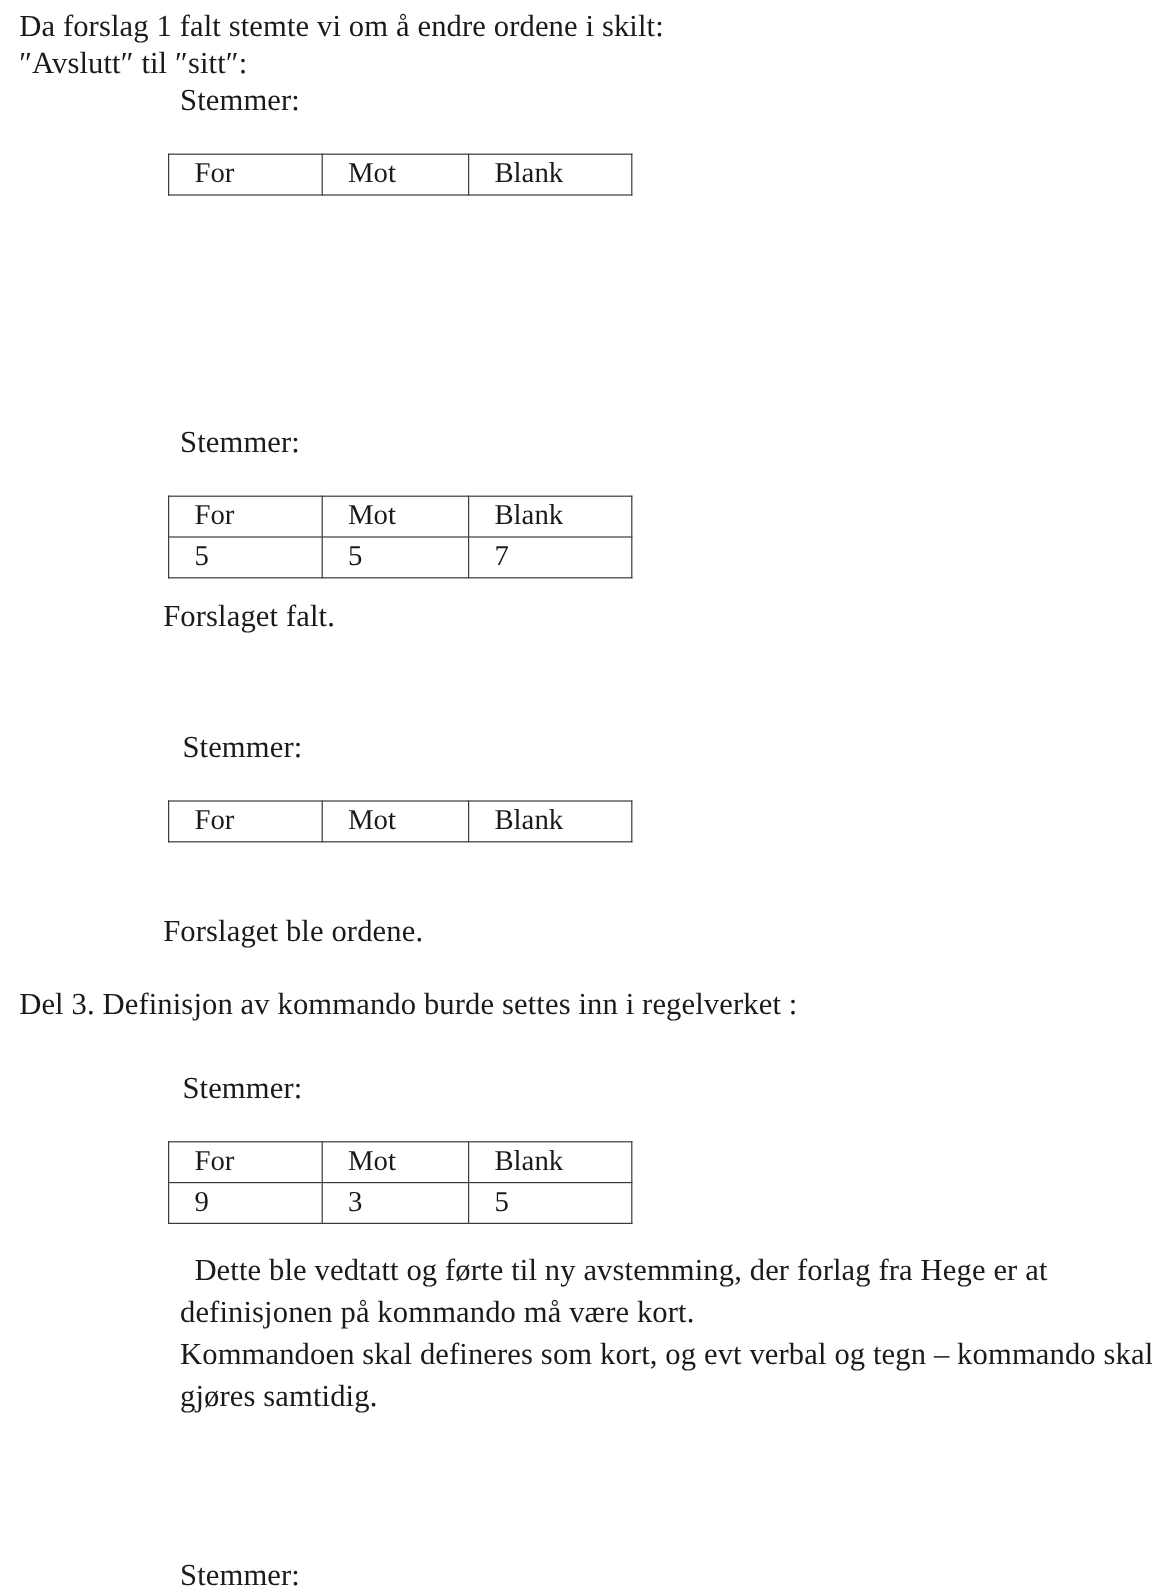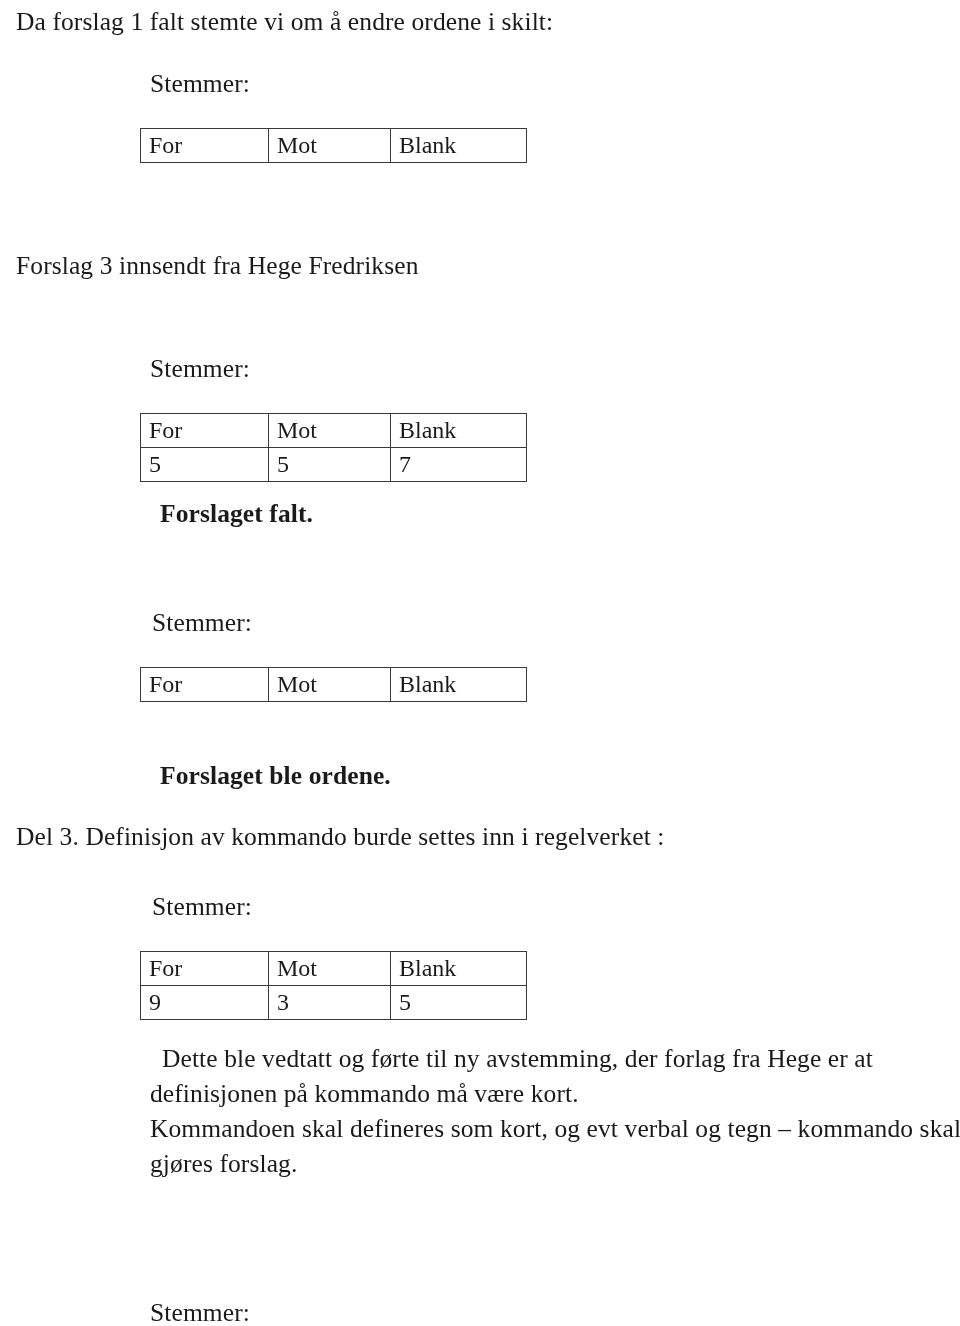--- a/index.html
+++ b/index.html
@@ -32,79 +32,78 @@
     letter-spacing: 0.1px;
   }
 
   .indent-stemmer {
     left: 150px;
   }
   .indent-stemmer-b {
     left: 152px;
   }
   .indent-result {
-    left: 160px;
-    font-weight: bold;
+    left: 136px;
   }
   .flush {
     left: 16px;
   }
 
   
   .vote-table {
     position: absolute;
     left: 140px;
     width: 386px;
     border-collapse: collapse;
     table-layout: fixed;
     font-size: 24px;
   }
   .vote-table td {
     border: 1.5px solid #3a3a3a;
     height: 31px;
-    padding: 0 0 2px 8px;
+    padding: 0 0 2px 21px;
     vertical-align: middle;
     line-height: 1;
     font-size: 24px;
   }
   .vote-table col.c1 { width: 128px; }
   .vote-table col.c2 { width: 122px; }
   .vote-table col.c3 { width: 136px; }
 
   .tbl-1 { top: 128px; }
   .tbl-2 { top: 413px; }
   .tbl-3 { top: 667px; }
   .tbl-4 { top: 951px; }
 </style>
 </head>
 <body>
 
 <div class="page">
 
   <div class="line flush" style="top:6px;">Da forslag 1 falt stemte vi om å endre ordene i skilt:</div>
 
+  <div class="line flush" style="top:37px;">″Avslutt″ til ″sitt″:</div>
 
   <div class="line indent-stemmer" style="top:68px;">Stemmer:</div>
 
   <table class="vote-table tbl-1">
     <colgroup>
         <col class="c1">
         <col class="c2">
         <col class="c3">
       </colgroup>
     <tbody>
       <tr>
         <td>For</td>
         <td>Mot</td>
         <td>Blank</td>
       </tr>
     </tbody>
   </table>
 
-  <div class="line flush" style="top:250px;">Forslag 3 innsendt fra Hege Fredriksen</div>
 
 
   <div class="line indent-stemmer" style="top:353px;">Stemmer:</div>
 
   <table class="vote-table tbl-2">
     <colgroup>
         <col class="c1">
         <col class="c2">
         <col class="c3">
       </colgroup>
@@ -167,17 +166,17 @@
       </tr>
     </tbody>
   </table>
 
   <div class="line" style="left:162px; top:1043px;">Dette ble vedtatt og førte til ny avstemming, der forlag fra Hege er at</div>
 
   <div class="line" style="left:150px; top:1078px;">definisjonen på kommando må være kort.</div>
 
   <div class="line" style="left:150px; top:1113px;">Kommandoen skal defineres som kort, og evt verbal og tegn – kommando skal</div>
 
-  <div class="line" style="left:150px; top:1148px;">gjøres forslag.</div>
+  <div class="line" style="left:150px; top:1148px;">gjøres samtidig.</div>
 
   <div class="line indent-stemmer" style="top:1297px;">Stemmer:</div>
 
 </div>
 
 </body></html>

